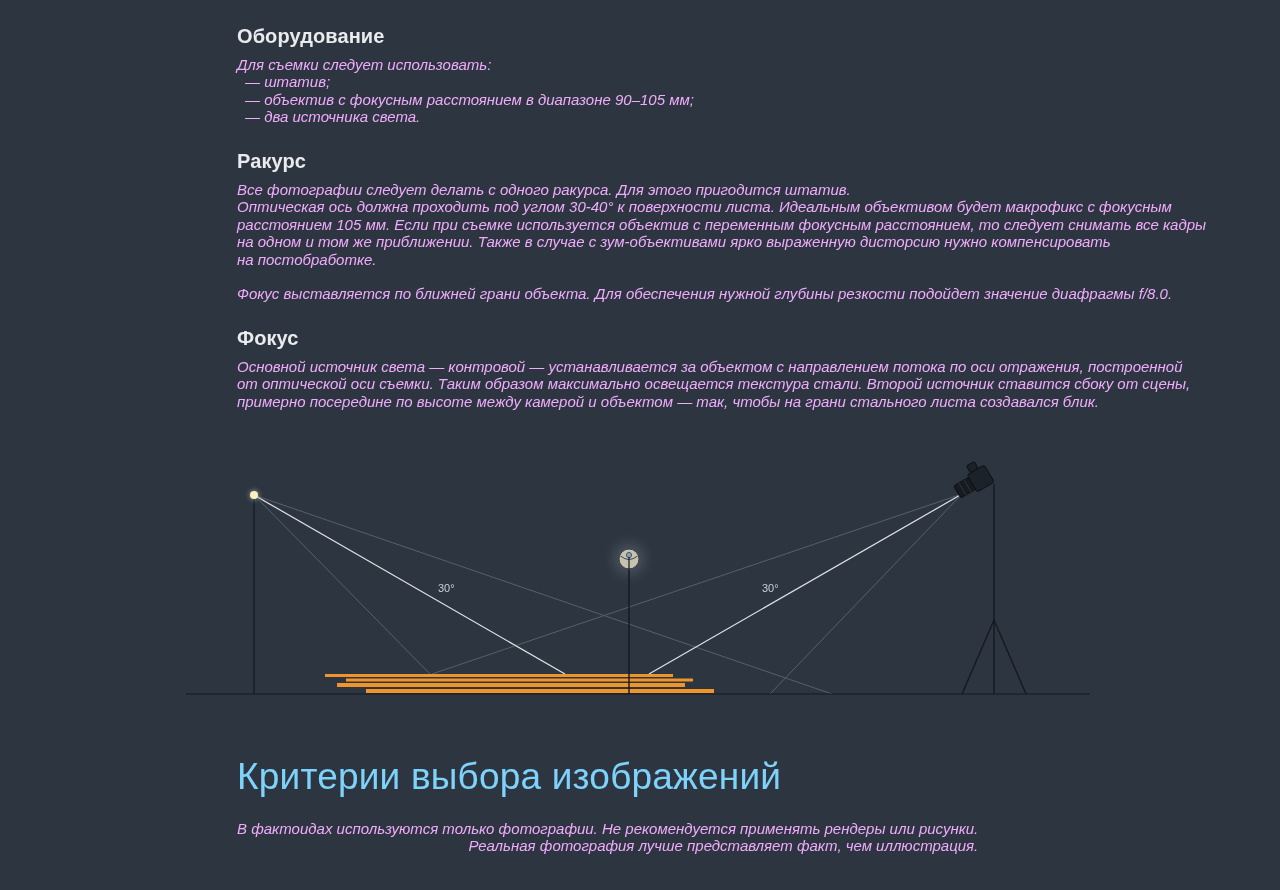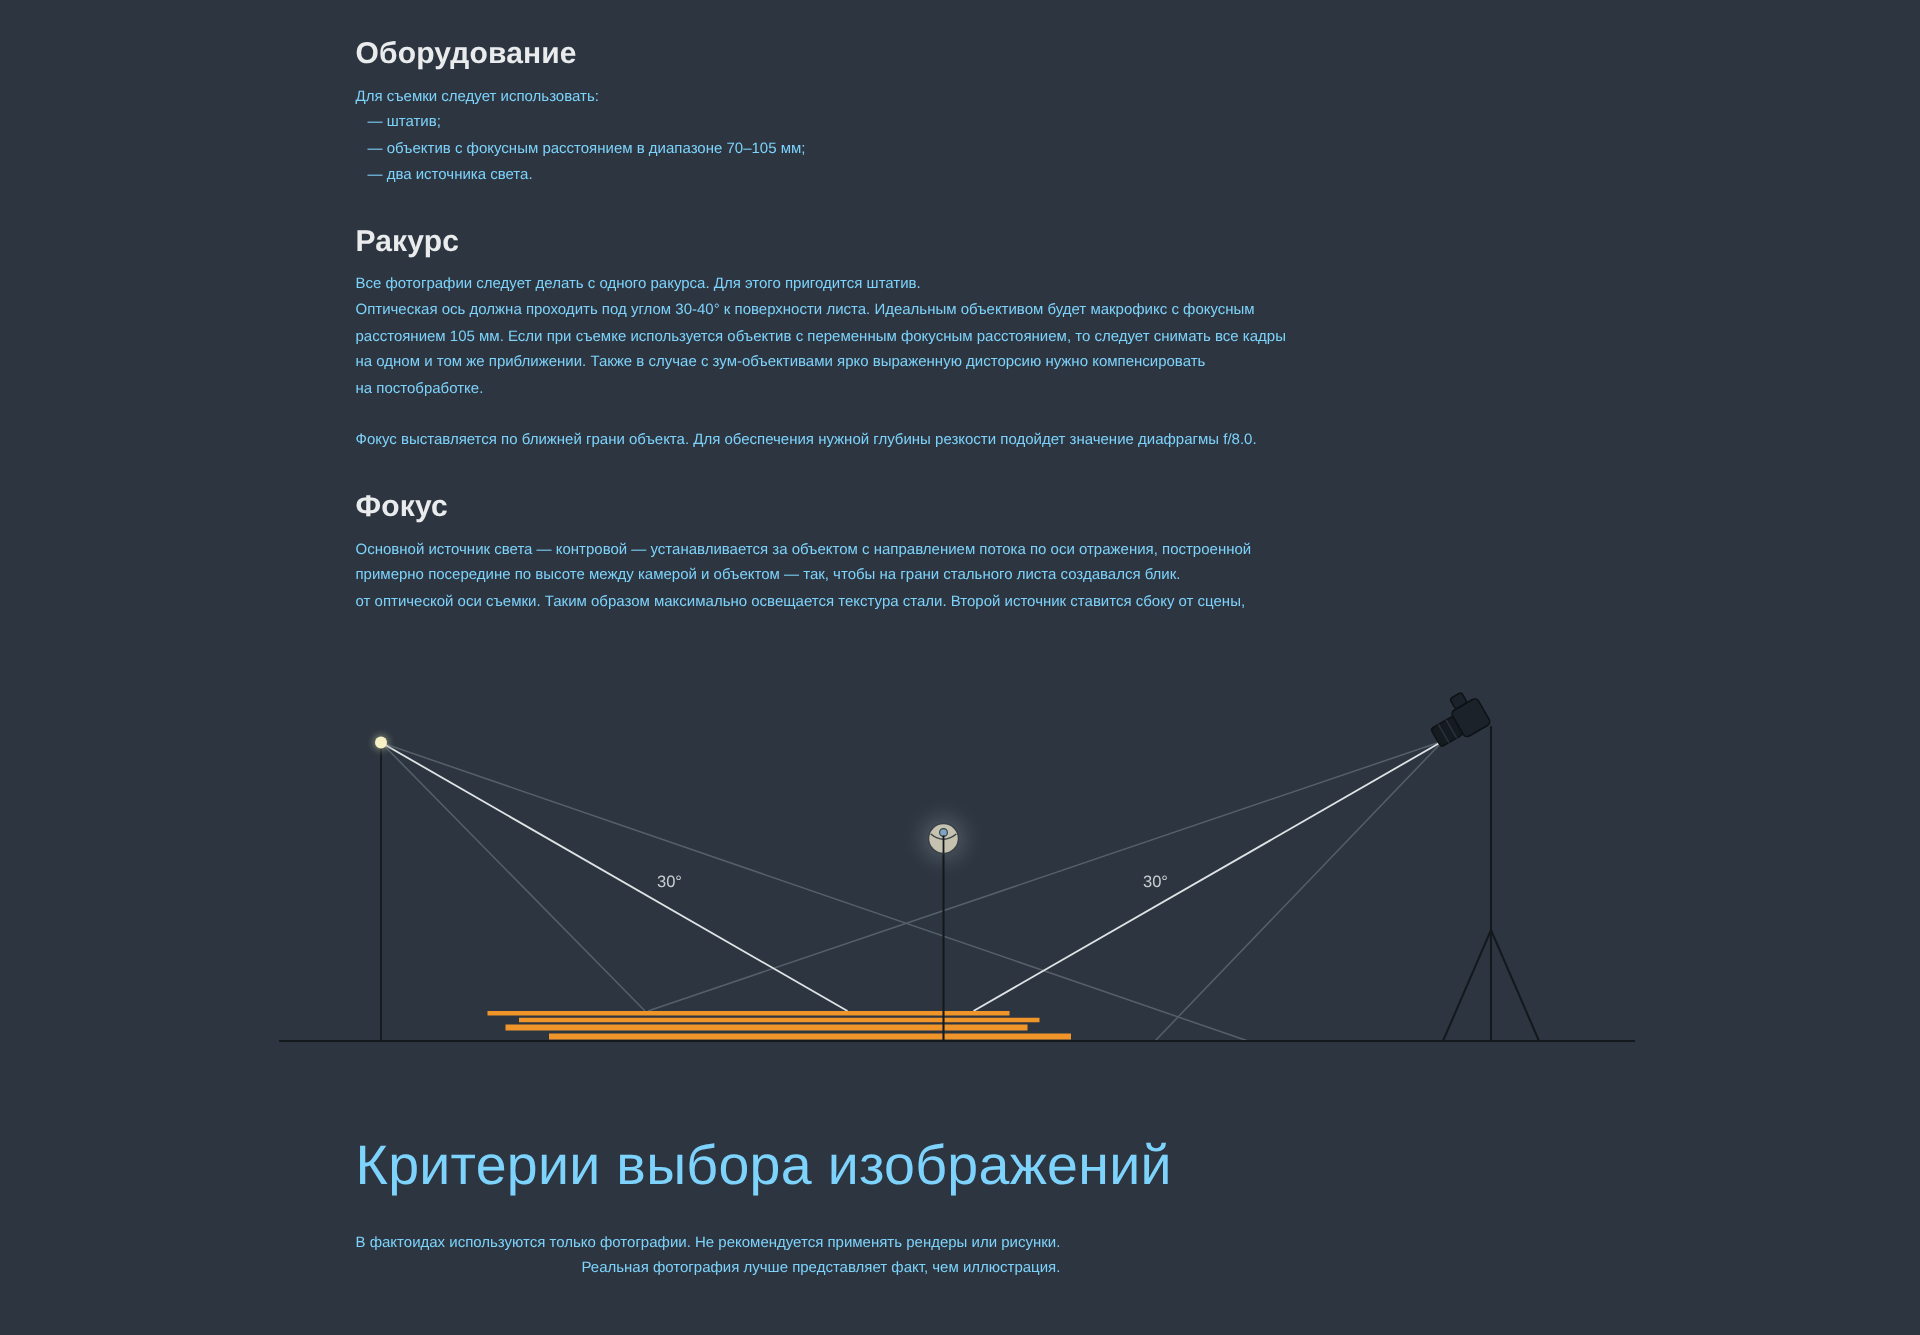--- a/index.html
+++ b/index.html
@@ -9,22 +9,23 @@
     color:#e6e8ea;
     font-family:"Liberation Sans", "DejaVu Sans", sans-serif;
     position:relative;
   }
   .content { position:absolute; left:237px; top:0; width:800px; }
   h2.section {
     font-weight:700; font-size:20px; margin:0; color:#e9ebed;
     position:absolute; left:0; letter-spacing:0.1px; white-space:nowrap;
   }
   .p {
-    position:absolute; left:0; font-size:10px; line-height:17.4px; color:#7dd3fc;
+    position:absolute; left:0; font-size:15px; line-height:17.4px; color:#f0abfc;
     white-space:nowrap;
+    font-style:italic;
   }
   .p .line { display:block; height:17.4px; }
   .p .indent { padding-left:8px; }
   h1.big {
     position:absolute; left:237px; top:756px; margin:0;
     font-weight:300; font-size:37px; color:#7dd3fc; white-space:nowrap; letter-spacing:0.2px;
   }
   .diagram { position:absolute; left:0; top:0; width:1280px; height:890px; pointer-events:none; }
   .diagram svg { position:absolute; left:0; top:0; }
   .angle-label {
@@ -32,41 +33,41 @@
   }
 </style>
 </head>
 <body>
 
 <div class="content">
   <h2 class="section" style="top:25px;">Оборудование</h2>
   <div class="p" style="top:56px;">
     <span class="line">Для съемки следует использовать:</span>
     <span class="line indent">— штатив;</span>
-    <span class="line indent">— объектив с фокусным расстоянием в диапазоне 70–105 мм;</span>
+    <span class="line indent">— объектив с фокусным расстоянием в диапазоне 90–105 мм;</span>
     <span class="line indent">— два источника света.</span>
   </div>
 
   <h2 class="section" style="top:150px;">Ракурс</h2>
   <div class="p" style="top:181px;">
     <span class="line">Все фотографии следует делать с одного ракурса. Для этого пригодится штатив.</span>
     <span class="line">Оптическая ось должна проходить под углом 30-40° к поверхности листа. Идеальным объективом будет макрофикс с фокусным</span>
     <span class="line">расстоянием 105 мм. Если при съемке используется объектив с переменным фокусным расстоянием, то следует снимать все кадры</span>
     <span class="line">на одном и том же приближении. Также в случае с зум-объективами ярко выраженную дисторсию нужно компенсировать</span>
     <span class="line">на постобработке.</span>
   </div>
   <div class="p" style="top:285px;">
     <span class="line">Фокус выставляется по ближней грани объекта. Для обеспечения нужной глубины резкости подойдет значение диафрагмы f/8.0.</span>
   </div>
 
   <h2 class="section" style="top:327px;">Фокус</h2>
   <div class="p" style="top:358px;">
     <span class="line">Основной источник света — контровой — устанавливается за объектом с направлением потока по оси отражения, построенной</span>
+    <span class="line">от оптической оси съемки. Таким образом максимально освещается текстура стали. Второй источник ставится сбоку от сцены,</span>
     <span class="line">примерно посередине по высоте между камерой и объектом — так, чтобы на грани стального листа создавался блик.</span>
-    <span class="line">от оптической оси съемки. Таким образом максимально освещается текстура стали. Второй источник ставится сбоку от сцены,</span>
   </div>
 
   <div class="p" style="top:820px;text-align:right;">
     <span class="line">В фактоидах используются только фотографии. Не рекомендуется применять рендеры или рисунки.</span>
     <span class="line">Реальная фотография лучше представляет факт, чем иллюстрация.</span>
   </div>
 </div>
 
 <h1 class="big">Критерии выбора изображений</h1>
 

